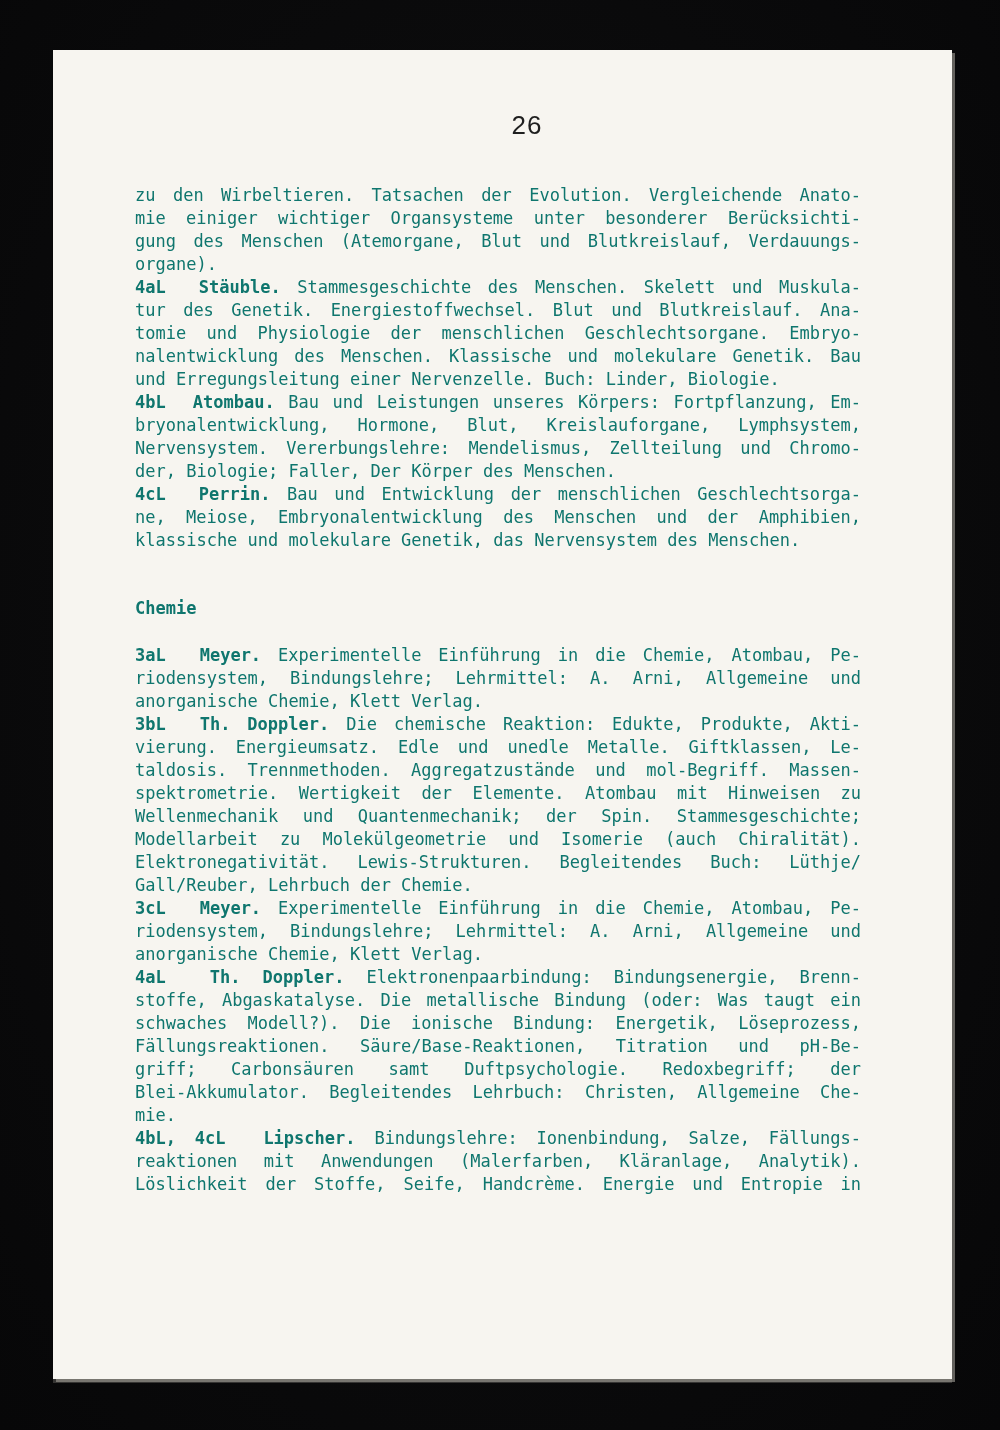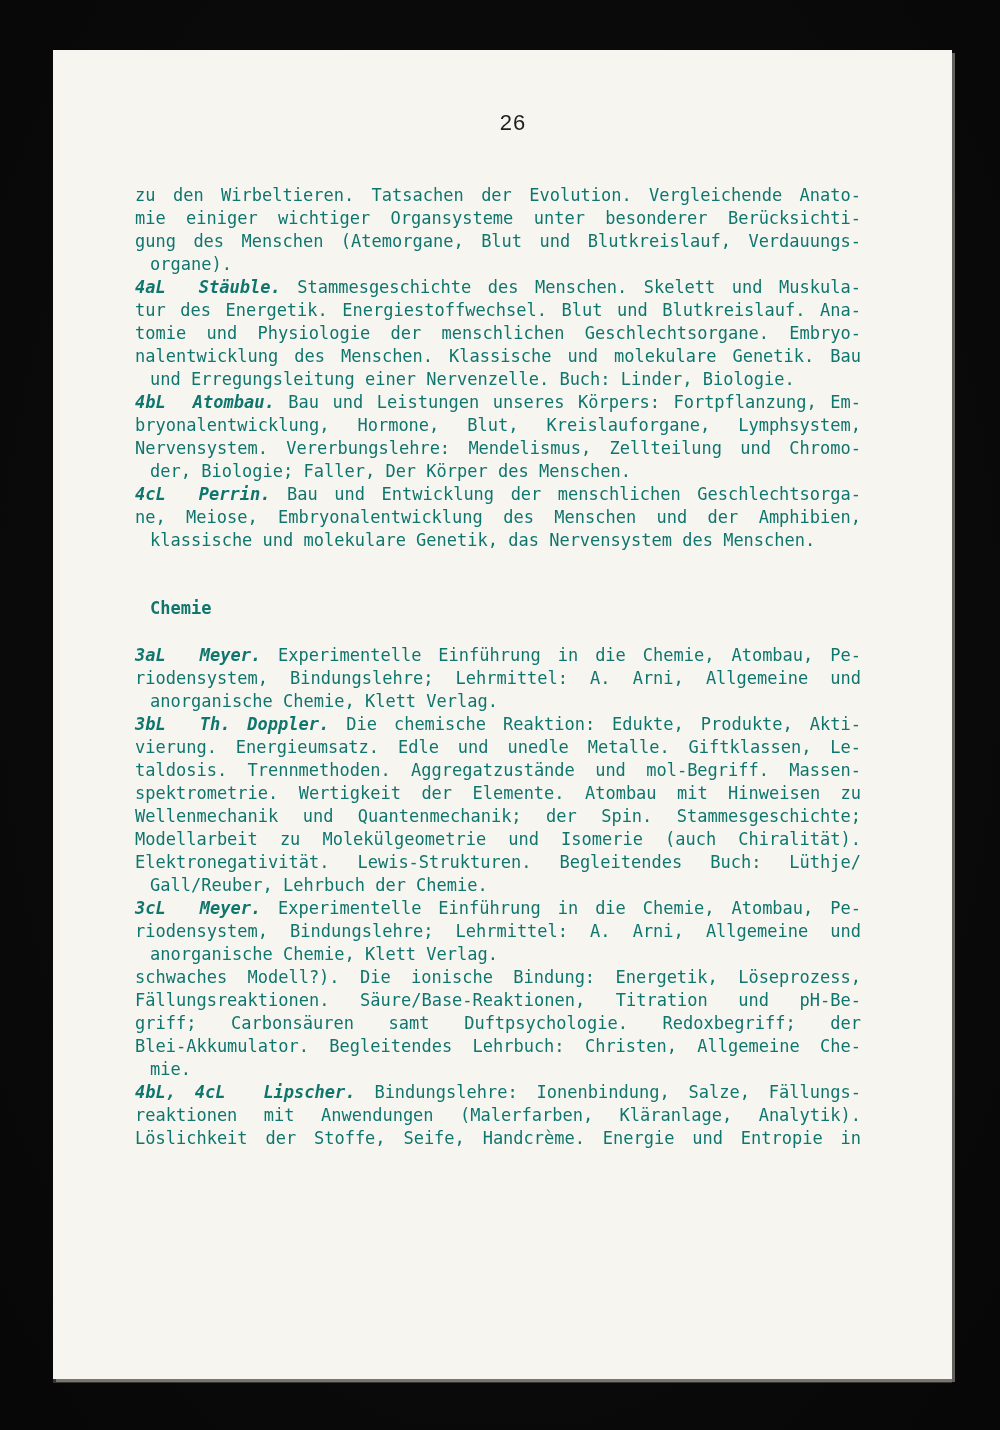--- a/index.html
+++ b/index.html
@@ -22,48 +22,47 @@
     top: 50px;
     width: 899px;
     height: 1329px;
     background: #f7f5f0;
     box-shadow: 3px 3px 0 rgba(175, 172, 163, 0.55),
                 0 4px 0 rgba(140, 138, 132, 0.35);
   }
   .page-number {
     position: absolute;
     top: 60px;
-    left: 97px;
+    left: 111px;
     width: 726px;
     text-align: center;
     font-family: "Liberation Sans", sans-serif;
-    font-size: 22px;
+    font-size: 26px;
     letter-spacing: 1px;
     color: #1f1f1f;
   }
   .text-column {
     position: absolute;
     top: 134px;
     left: 82px;
     width: 726px;
     font-size: 17px;
     line-height: 23px;
     color: #0f766e;
   }
   .para { margin: 0; }
   .line {
     text-align: justify;
     text-align-last: justify;
     white-space: normal;
   }
   .line.last {
     text-align-last: left;
-    margin-left: 15px;
   }
-  .b { font-weight: 700; font-style: italic; }
+  .b { font-weight: 700; }
   .heading {
     font-weight: 700;
     margin-top: 45px;
     margin-bottom: 24px;
   }
 </style>
 </head>
 <body>
 
 <div class="scan-frame">
@@ -71,21 +70,21 @@
     <div class="page-number">26</div>
     <div class="text-column">
         <div class="para">
           <div class="line">zu den Wirbeltieren. Tatsachen der Evolution. Vergleichende Anato-</div>
           <div class="line">mie einiger wichtiger Organsysteme unter besonderer Berücksichti-</div>
           <div class="line">gung des Menschen (Atemorgane, Blut und Blutkreislauf, Verdauungs-</div>
           <div class="line last">organe).</div>
         </div>
         <div class="para">
           <div class="line"><span class="b">4aL</span>&nbsp;&nbsp;<span class="b">Stäuble.</span> Stammesgeschichte des Menschen. Skelett und Muskula-</div>
-          <div class="line">tur des Energetik. Energiestoffwechsel. Blut und Blutkreislauf. Ana-</div>
+          <div class="line">tur des Genetik. Energiestoffwechsel. Blut und Blutkreislauf. Ana-</div>
           <div class="line">tomie und Physiologie der menschlichen Geschlechtsorgane. Embryo-</div>
           <div class="line">nalentwicklung des Menschen. Klassische und molekulare Genetik. Bau</div>
           <div class="line last">und Erregungsleitung einer Nervenzelle. Buch: Linder, Biologie.</div>
         </div>
         <div class="para">
           <div class="line"><span class="b">4bL</span>&nbsp;&nbsp;<span class="b">Atombau.</span> Bau und Leistungen unseres Körpers: Fortpflanzung, Em-</div>
           <div class="line">bryonalentwicklung, Hormone, Blut, Kreislauforgane, Lymphsystem,</div>
           <div class="line">Nervensystem. Vererbungslehre: Mendelismus, Zellteilung und Chromo-</div>
           <div class="line last">der, Biologie; Faller, Der Körper des Menschen.</div>
         </div>
@@ -109,20 +108,22 @@
           <div class="line">Modellarbeit zu Molekülgeometrie und Isomerie (auch Chiralität).</div>
           <div class="line">Elektronegativität. Lewis-Strukturen. Begleitendes Buch: Lüthje/</div>
           <div class="line last">Gall/Reuber, Lehrbuch der Chemie.</div>
         </div>
         <div class="para">
           <div class="line"><span class="b">3cL</span>&nbsp;&nbsp;<span class="b">Meyer.</span> Experimentelle Einführung in die Chemie, Atombau, Pe-</div>
           <div class="line">riodensystem, Bindungslehre; Lehrmittel: A. Arni, Allgemeine und</div>
           <div class="line last">anorganische Chemie, Klett Verlag.</div>
         </div>
         <div class="para">
+          <div class="line"><span class="b">4aL</span>&nbsp;&nbsp;<span class="b">Th. Doppler.</span> Elektronenpaarbindung: Bindungsenergie, Brenn-</div>
+          <div class="line">stoffe, Abgaskatalyse. Die metallische Bindung (oder: Was taugt ein</div>
           <div class="line">schwaches Modell?). Die ionische Bindung: Energetik, Löseprozess,</div>
           <div class="line">Fällungsreaktionen. Säure/Base-Reaktionen, Titration und pH-Be-</div>
           <div class="line">griff; Carbonsäuren samt Duftpsychologie. Redoxbegriff; der</div>
           <div class="line">Blei-Akkumulator. Begleitendes Lehrbuch: Christen, Allgemeine Che-</div>
           <div class="line last">mie.</div>
         </div>
         <div class="para">
           <div class="line"><span class="b">4bL, 4cL</span>&nbsp;&nbsp;<span class="b">Lipscher.</span> Bindungslehre: Ionenbindung, Salze, Fällungs-</div>
           <div class="line">reaktionen mit Anwendungen (Malerfarben, Kläranlage, Analytik).</div>
           <div class="line">Löslichkeit der Stoffe, Seife, Handcrème. Energie und Entropie in</div>

